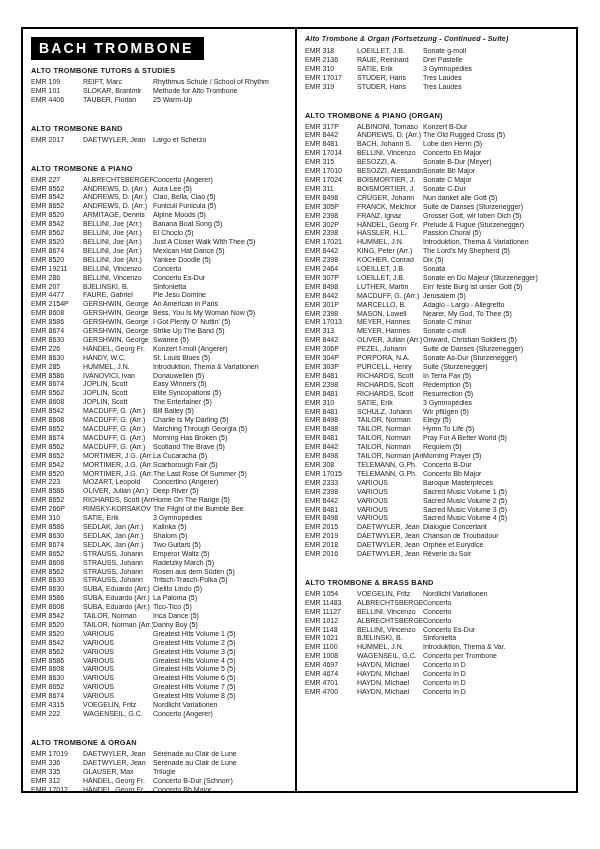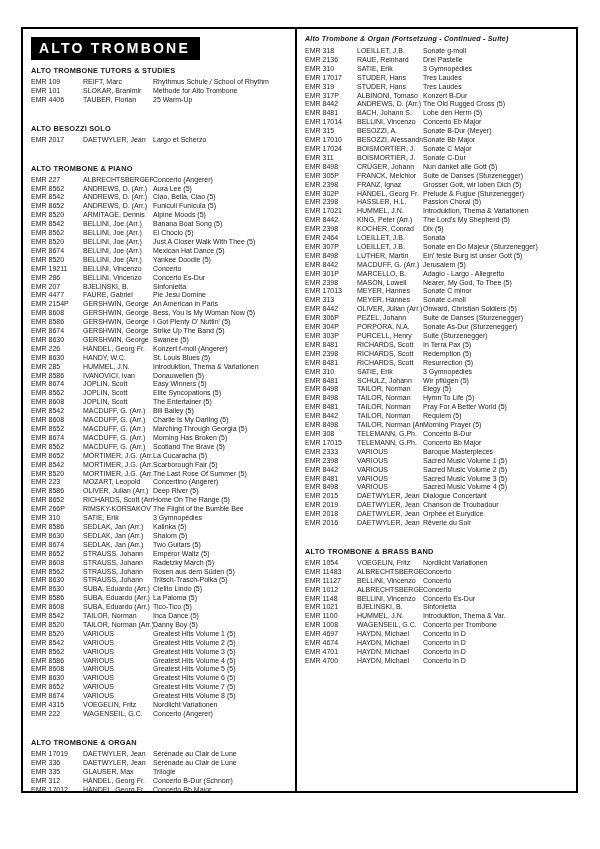--- a/index.html
+++ b/index.html
@@ -49,39 +49,39 @@
   }
   .col-left .row  { grid-template-columns: 52px 70px 1fr; }
   .col-right .row { grid-template-columns: 52px 66px 1fr; }
   .row span { overflow: hidden; }
 </style>
 </head>
 <body>
 
 <div class="frame">
   <div class="col col-left">
-    <div class="banner">ALTO TROMBONE</div>
+    <div class="banner">BACH TROMBONE</div>
     <div>
         <div class="sec-heading">ALTO TROMBONE TUTORS &amp; STUDIES</div>
         <div class="row">
           <span class="emr">EMR 109</span>
           <span class="composer">REIFT, Marc</span>
           <span class="title">Rhythmus Schule / School of Rhythm</span>
         </div>
         <div class="row">
           <span class="emr">EMR 101</span>
           <span class="composer">SLOKAR, Branimir</span>
           <span class="title">Methode for Alto Trombone</span>
         </div>
         <div class="row">
           <span class="emr">EMR 4406</span>
           <span class="composer">TAUBER, Florian</span>
           <span class="title">25 Warm-Up</span>
         </div>
-        <div class="sec-heading">ALTO BESOZZI SOLO</div>
+        <div class="sec-heading">ALTO TROMBONE BAND</div>
         <div class="row">
           <span class="emr">EMR 2017</span>
           <span class="composer">DAETWYLER, Jean</span>
           <span class="title">Largo et Scherzo</span>
         </div>
         <div class="sec-heading">ALTO TROMBONE &amp; PIANO</div>
         <div class="row">
           <span class="emr">EMR 227</span>
           <span class="composer">ALBRECHTSBERGER</span>
           <span class="title">Concerto (Angerer)</span>
@@ -455,20 +455,21 @@
         <div class="row">
           <span class="emr">EMR 17017</span>
           <span class="composer">STUDER, Hans</span>
           <span class="title">Tres Laudes</span>
         </div>
         <div class="row">
           <span class="emr">EMR 319</span>
           <span class="composer">STUDER, Hans</span>
           <span class="title">Tres Laudes</span>
         </div>
+        <div class="sec-heading">ALTO TROMBONE &amp; PIANO (ORGAN)</div>
         <div class="row">
           <span class="emr">EMR 317P</span>
           <span class="composer">ALBINONI, Tomaso</span>
           <span class="title">Konzert B-Dur</span>
         </div>
         <div class="row">
           <span class="emr">EMR 8442</span>
           <span class="composer">ANDREWS, D. (Arr.)</span>
           <span class="title">The Old Rugged Cross (5)</span>
         </div>

